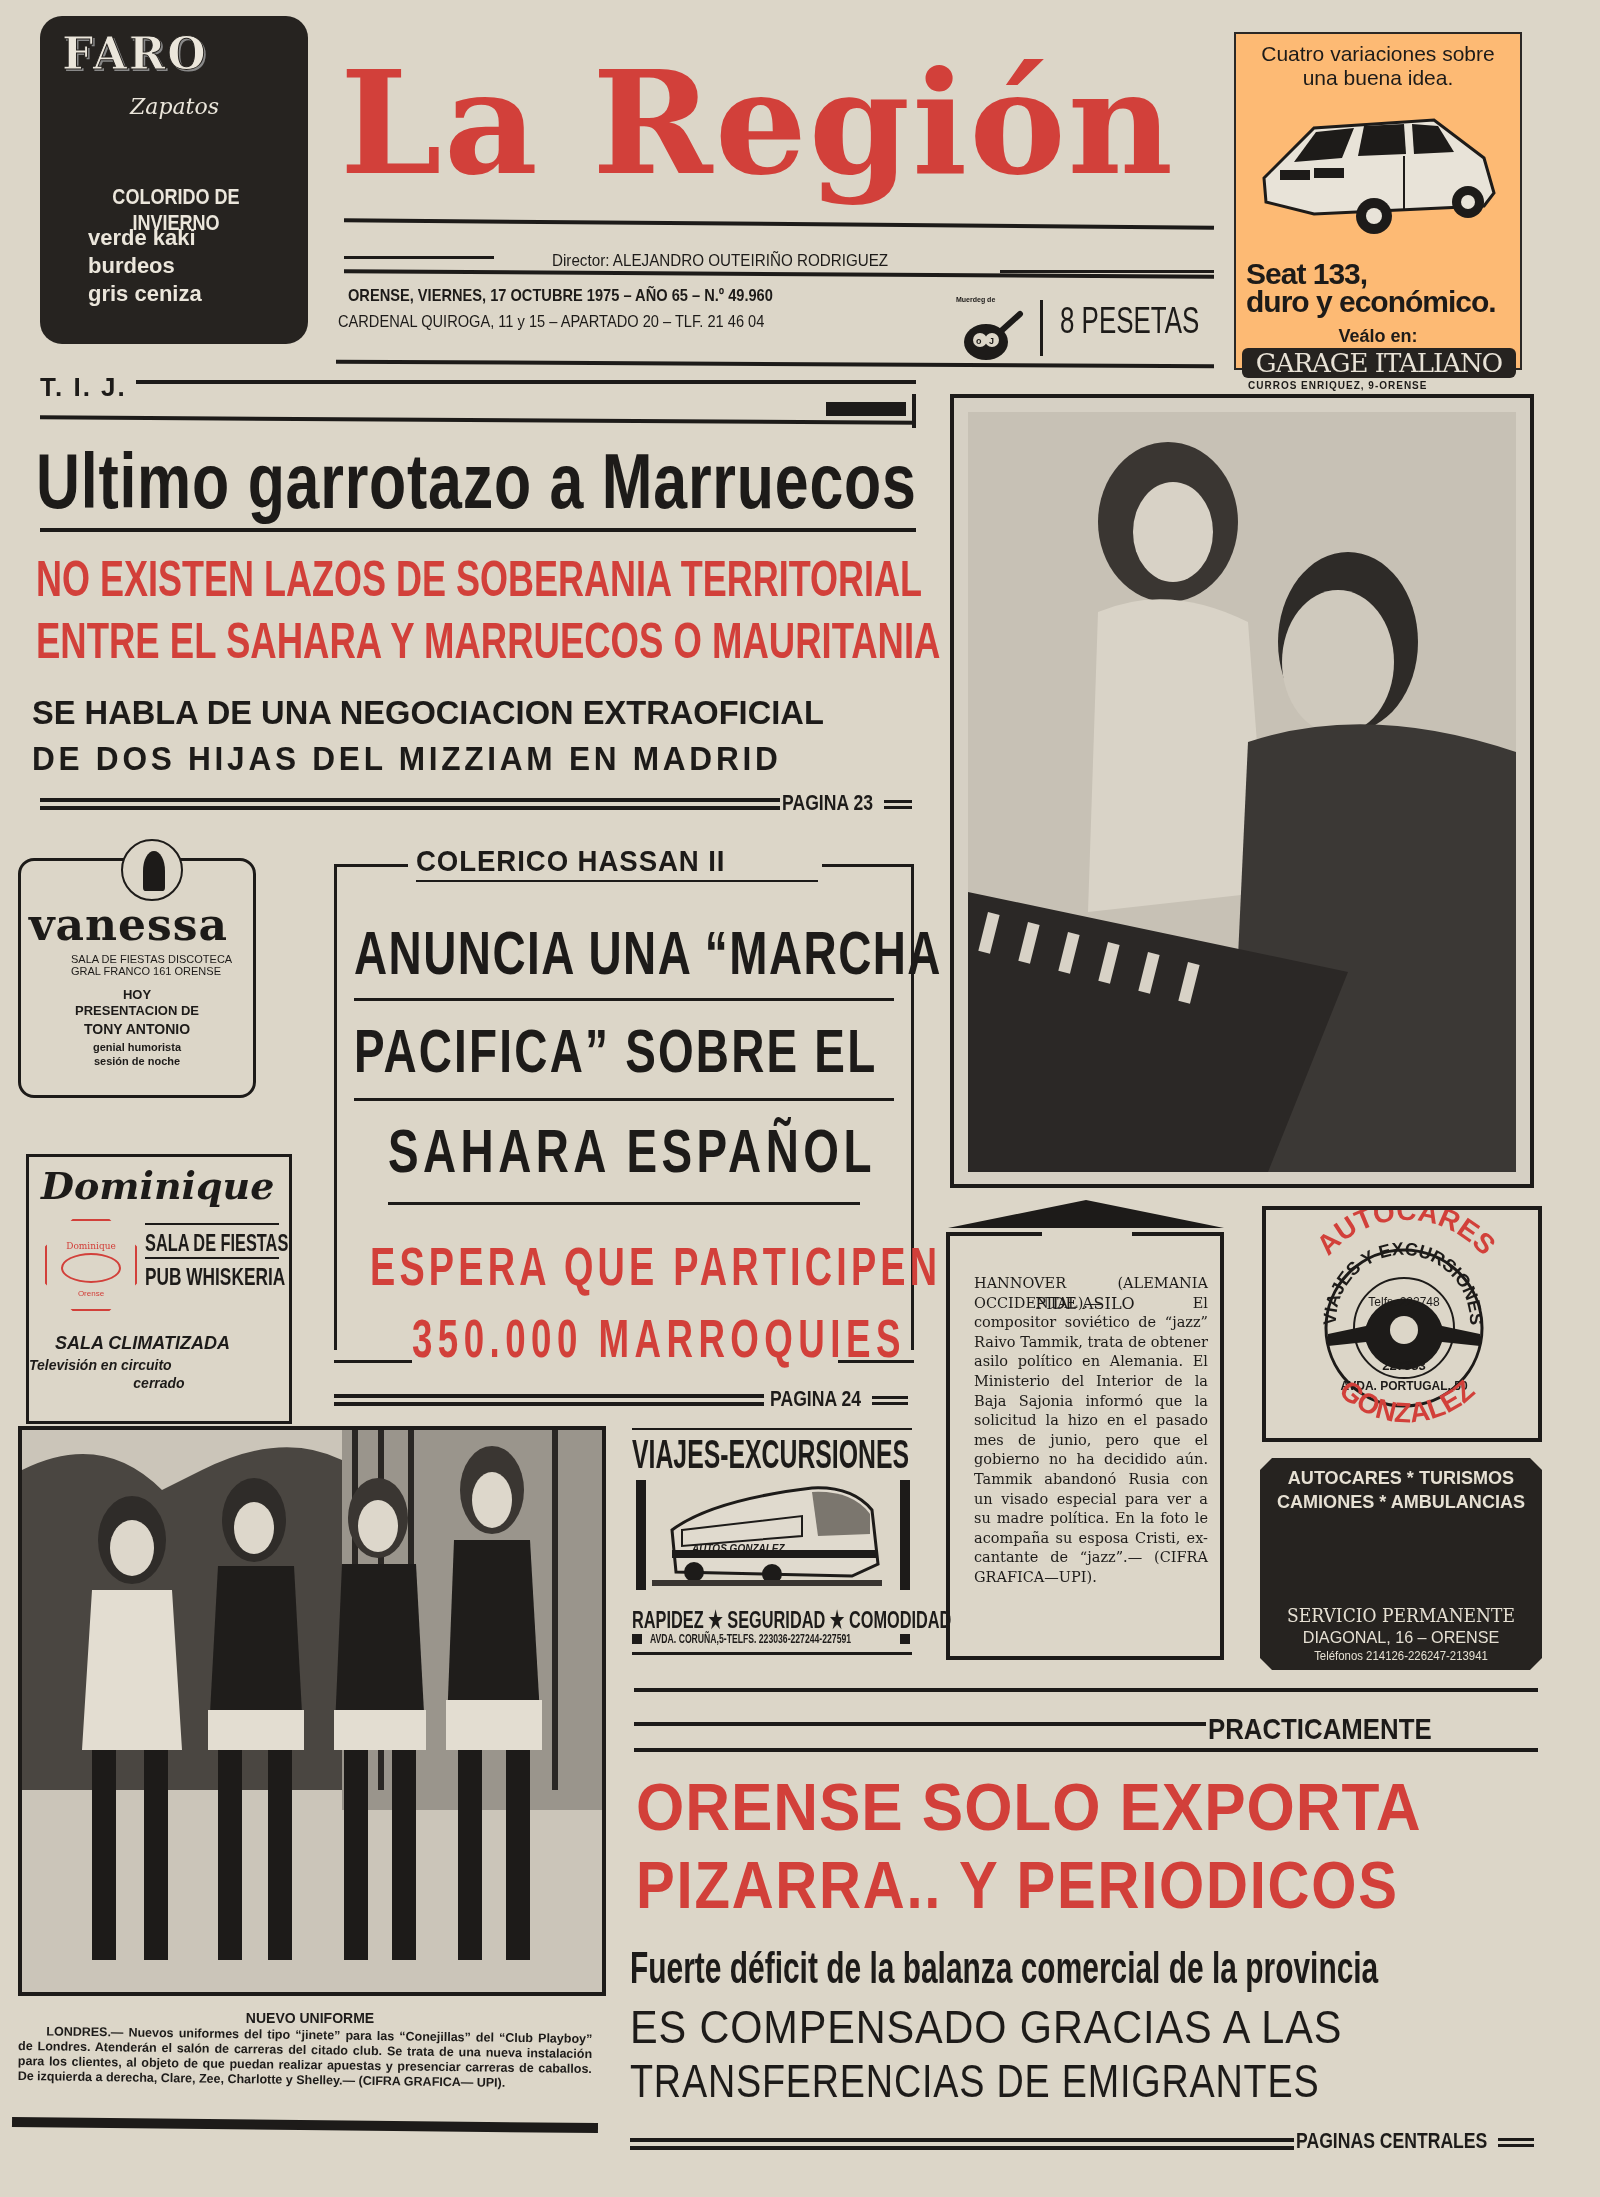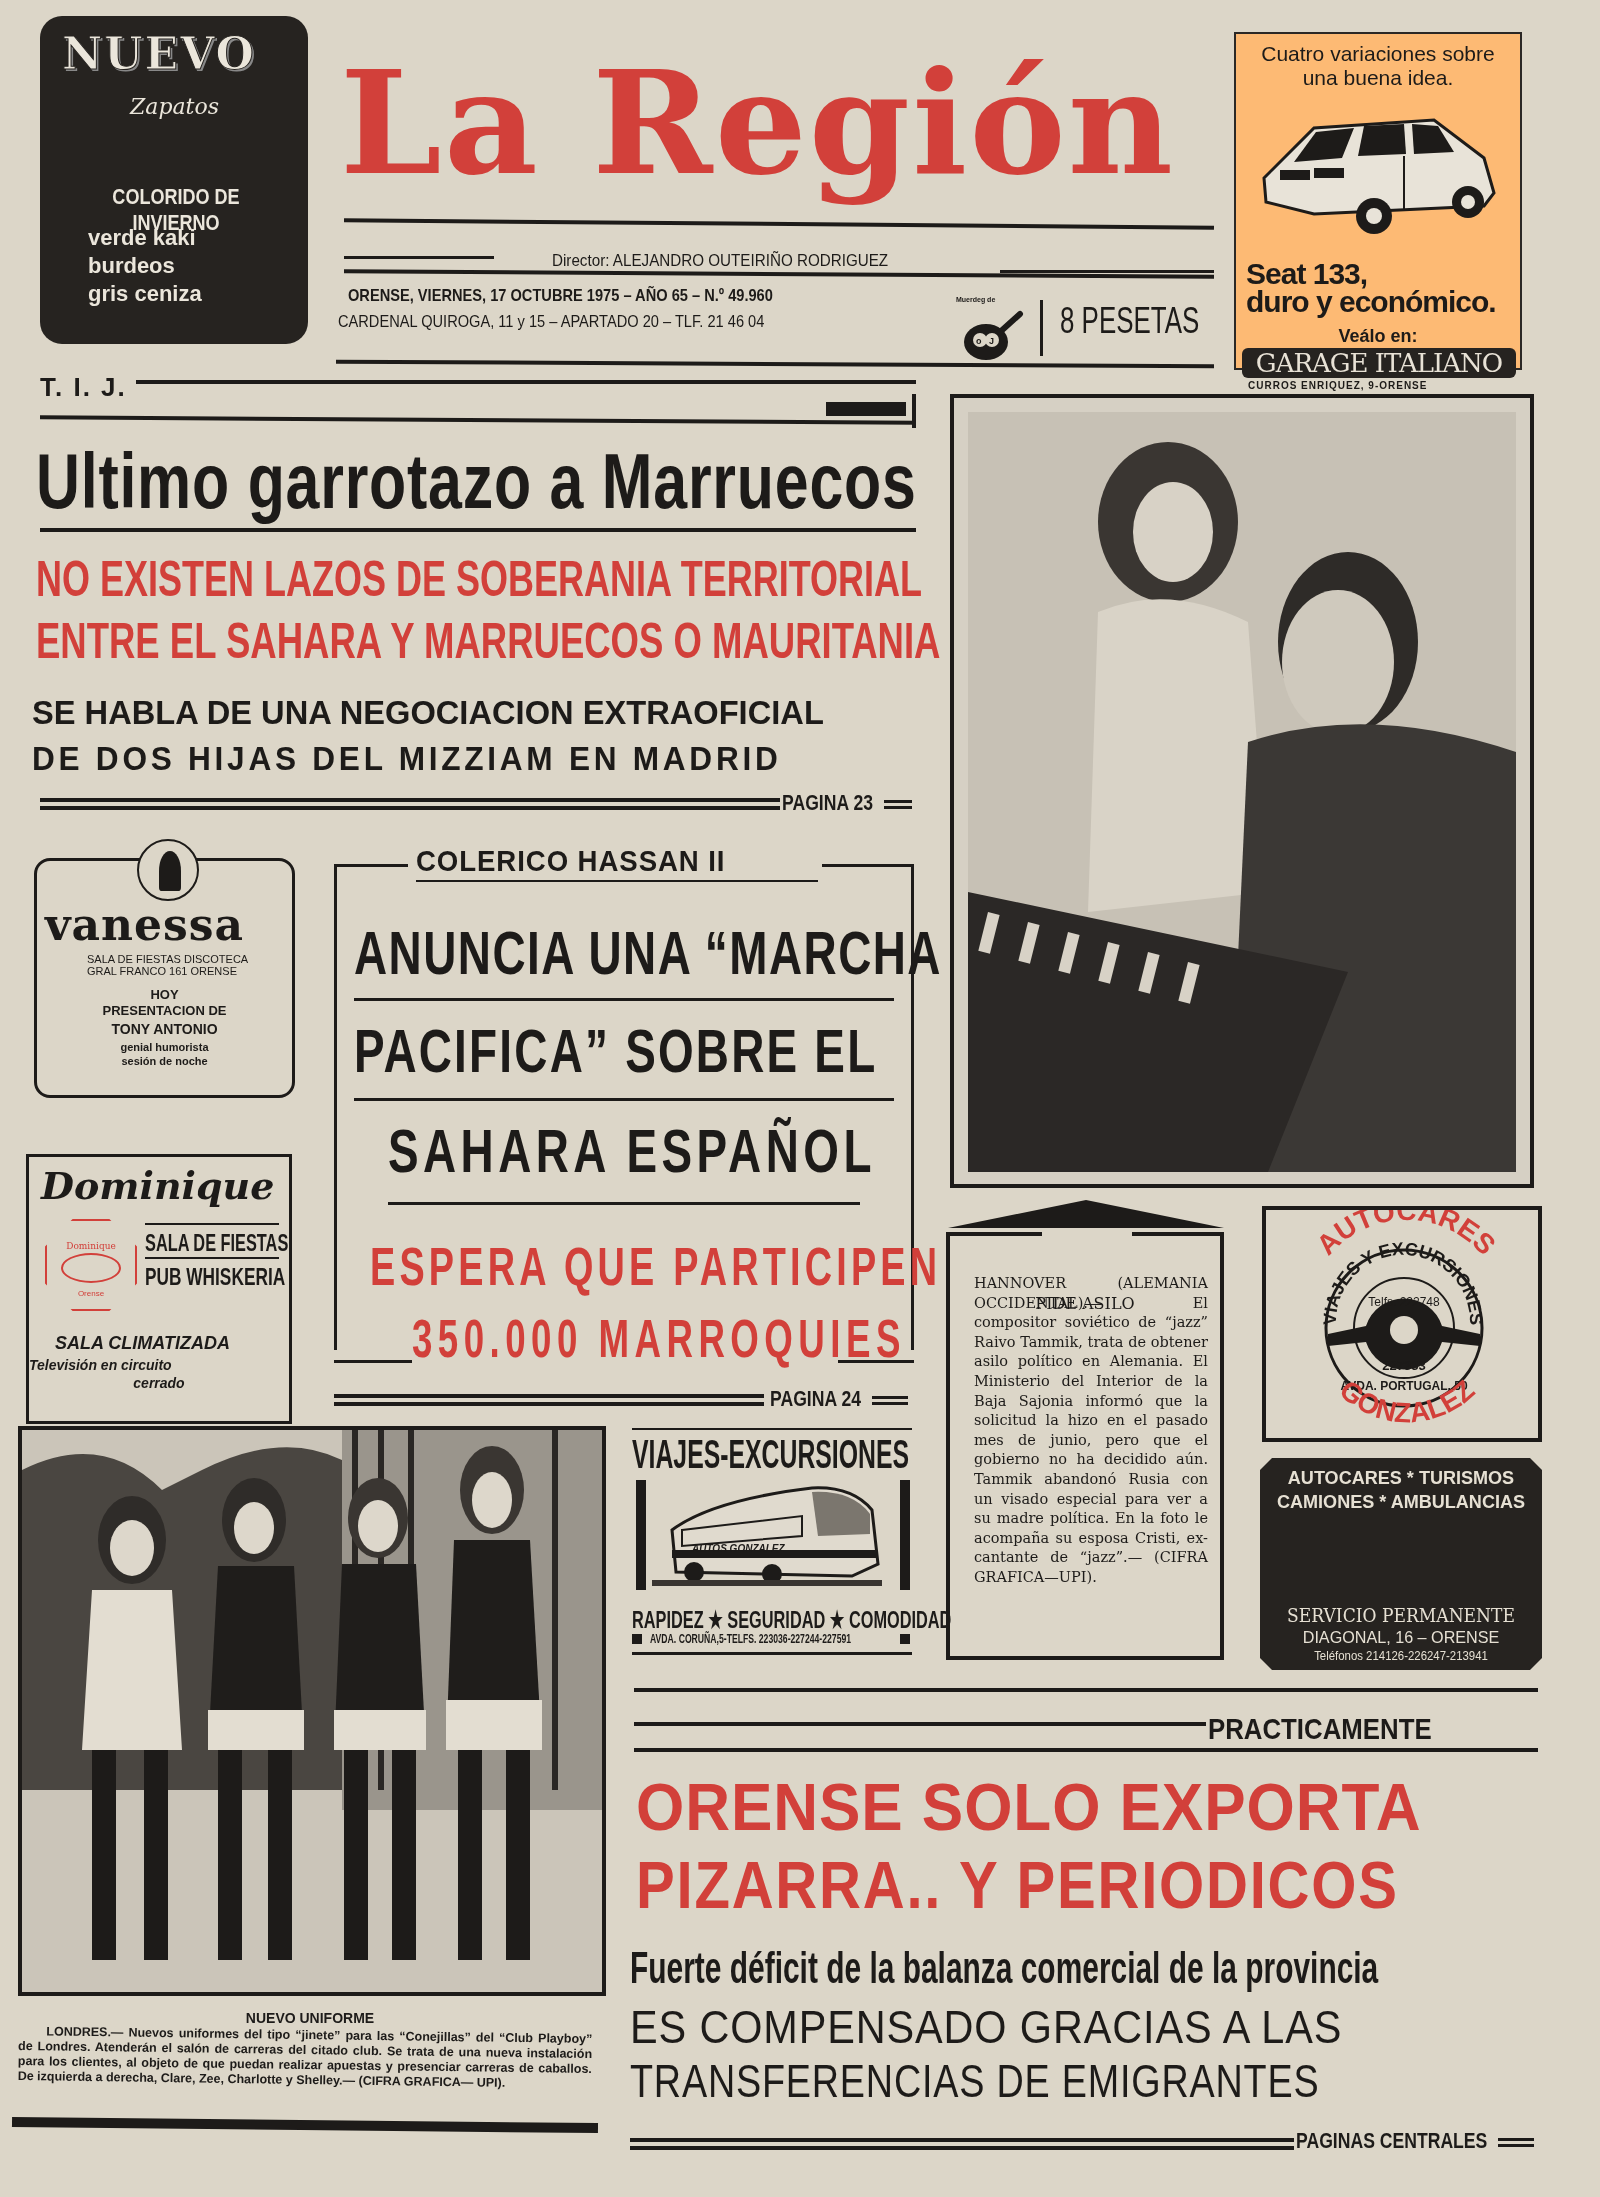--- a/index.html
+++ b/index.html
@@ -63,21 +63,21 @@
   #sardi .l { position: absolute; width: 100%; text-align: center; font-size: 19px; line-height: 24px; font-weight: bold; transform: scaleX(0.95); }
   #sardi .oval { position: absolute; left: 36px; top: 66px; width: 210px; height: 72px; background: #e6e0d3; border-radius: 50%; color: #262320; text-align: center; font-family: "DejaVu Serif", serif; font-style: italic; font-size: 46px; line-height: 72px; }
 
   
   #viajes { left: 632px; top: 1424px; width: 280px; height: 234px; }
 </style>
 </head>
 <body>
 
 <div id="faro" class="abs">
-  <div class="brand">NUEVO</div>
+  <div class="brand">FARO</div>
   <div class="sub">Zapatos</div>
   <div class="head">COLORIDO DE INVIERNO</div>
   <div class="colors">
     <div>verde kaki</div>
     <div>burdeos</div>
     <div>gris ceniza</div>
   </div>
 </div>
 
 <div id="masthead-title" class="abs">La Región</div>
@@ -169,21 +169,21 @@
         <rect x="60" y="510" width="12" height="40" transform="rotate(14 60 510)"></rect>
         <rect x="100" y="520" width="12" height="40" transform="rotate(14 100 520)"></rect>
         <rect x="140" y="530" width="12" height="40" transform="rotate(14 140 530)"></rect>
         <rect x="180" y="540" width="12" height="40" transform="rotate(14 180 540)"></rect>
         <rect x="220" y="550" width="12" height="40" transform="rotate(14 220 550)"></rect>
       </g>
     </svg>
   </div>
 </div>
 
-<div class="abs" style="left:34px;top:858px;width:261px;height:240px;border:3px solid #1d1b19;border-radius:16px;">
+<div class="abs" style="left:18px;top:858px;width:238px;height:240px;border:3px solid #1d1b19;border-radius:16px;">
   <div class="abs" style="left:100px;top:-22px;width:62px;height:62px;border:2px solid #1d1b19;border-radius:50%;background:#dcd6c8;">
     <div style="position:absolute;left:20px;top:10px;width:22px;height:40px;background:#1d1b19;border-radius:50% 50% 10% 10%;"></div>
   </div>
   <div class="abs" style="left:8px;top:38px;font-family:'DejaVu Serif',serif;font-weight:bold;font-size:44px;letter-spacing:1px;">vanessa</div>
   <div class="abs" style="left:50px;top:92px;font-size:11px;">SALA DE FIESTAS DISCOTECA</div>
   <div class="abs" style="left:50px;top:104px;font-size:11px;">GRAL FRANCO 161 ORENSE</div>
   <div class="abs" style="left:0;top:126px;width:100%;text-align:center;font-size:13px;font-weight:bold;">HOY</div>
   <div class="abs" style="left:0;top:142px;width:100%;text-align:center;font-size:13px;font-weight:bold;">PRESENTACION DE</div>
   <div class="abs" style="left:0;top:160px;width:100%;text-align:center;font-size:14px;font-weight:bold;">TONY ANTONIO</div>
   <div class="abs" style="left:0;top:180px;width:100%;text-align:center;font-size:11px;font-weight:bold;">genial humorista</div>

